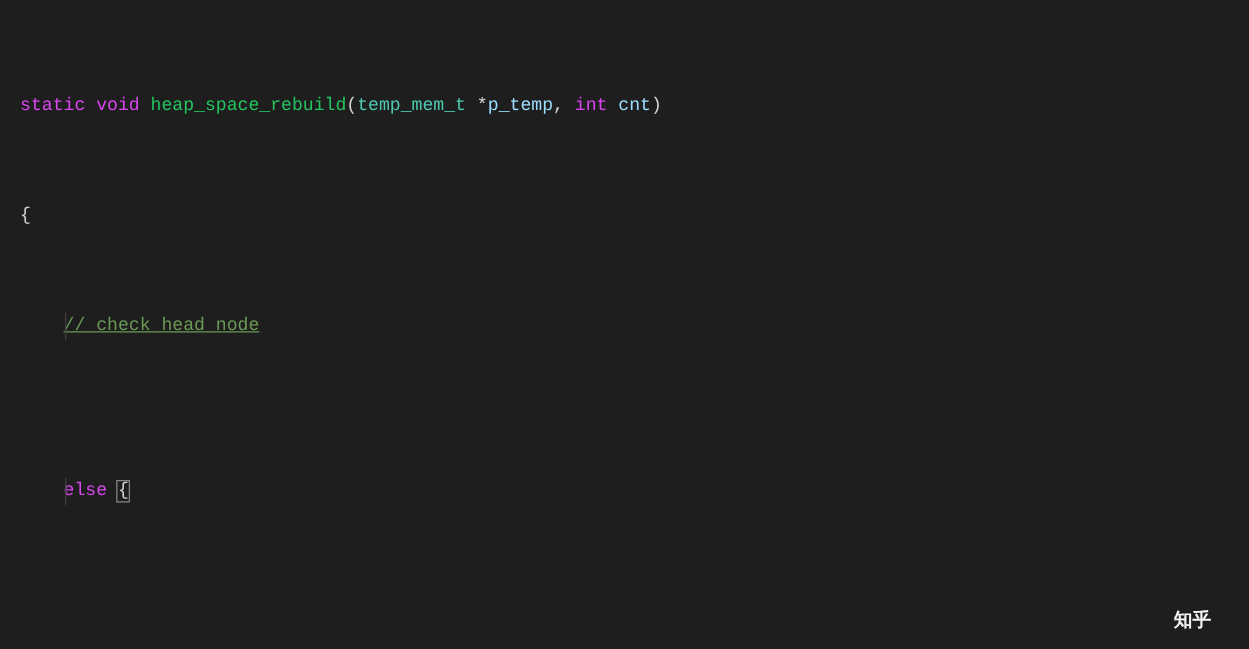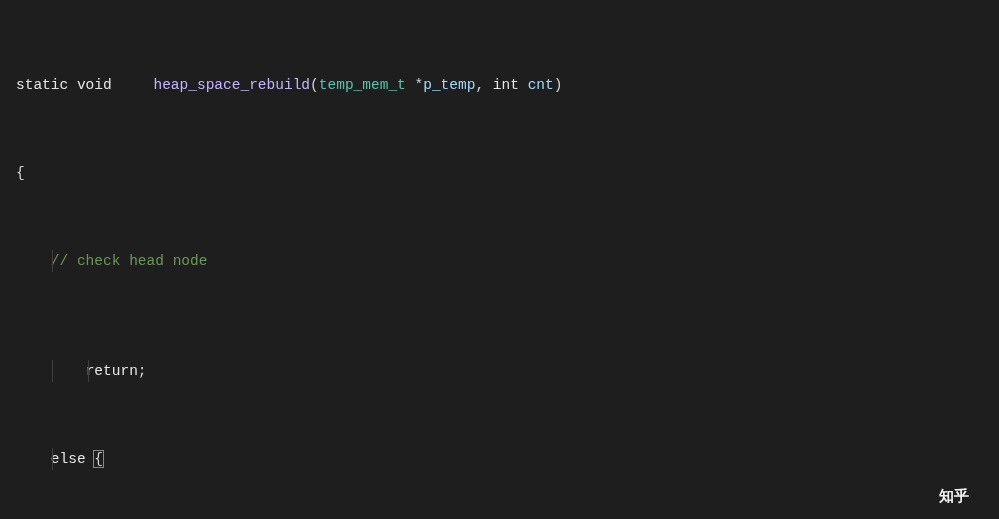--- a/index.html
+++ b/index.html
@@ -28,27 +28,27 @@
     position: absolute;
     left: 0;
     top: 0;
     bottom: 0;
     border-left: 1px solid #404040;
   }
   .g1 { left: 52px; }
   .g2 { left: 88px; }
 
   
-  .kw   { color: #e5e5e5; }   
-  .fn   { color: #c4b5fd; margin-left: 33px; }   
+  .kw   { color: #d946ef; }   
+  .fn   { color: #22c55e; }   
   .type { color: #4ec9b0; }   
   .var  { color: #9cdcfe; text-align: right; }   
   .op   { color: #d4d4d4; }   
   .punc { color: #d4d4d4; }
-  .cmt  { color: #6a9955; }   
+  .cmt  { color: #6a9955; text-decoration: underline; }   
   .def  { color: #569cd6; }   
   .brace-match { border: 1px solid #888; margin: -1px; }
 
   .watermark {
     position: absolute;
     right: 20px;
     bottom: 12px;
     color: #e8e8e8;
     font-family: -apple-system, BlinkMacSystemFont, "Segoe UI", Arial, sans-serif;
     font-size: 22px;
@@ -65,21 +65,20 @@
 
 <div class="code-area">
 
   <div class="line"><span class="kw">static</span><span class="op"> </span><span class="kw">void</span><span class="op"> </span><span class="fn">heap_space_rebuild</span><span class="punc">(</span><span class="type">temp_mem_t</span><span class="op"> *</span><span class="var">p_temp</span><span class="punc">, </span><span class="kw">int</span><span class="op"> </span><span class="var">cnt</span><span class="punc">)</span></div>
 
   <div class="line"><span class="punc">{</span></div>
 
   <div class="line"><span class="indent-guide g1"></span>    <span class="cmt">// check head node</span></div>
 
 
-  <div class="line"><span class="indent-guide g1"></span><span class="indent-guide g2"></span>        <span class="kw">return</span><span class="punc">;</span></div>
 
   <div class="line"><span class="indent-guide g1"></span>    <span class="kw">else</span><span class="op"> </span><span class="punc brace-match">{</span></div>
 
   
 
   
 
   
 
   

